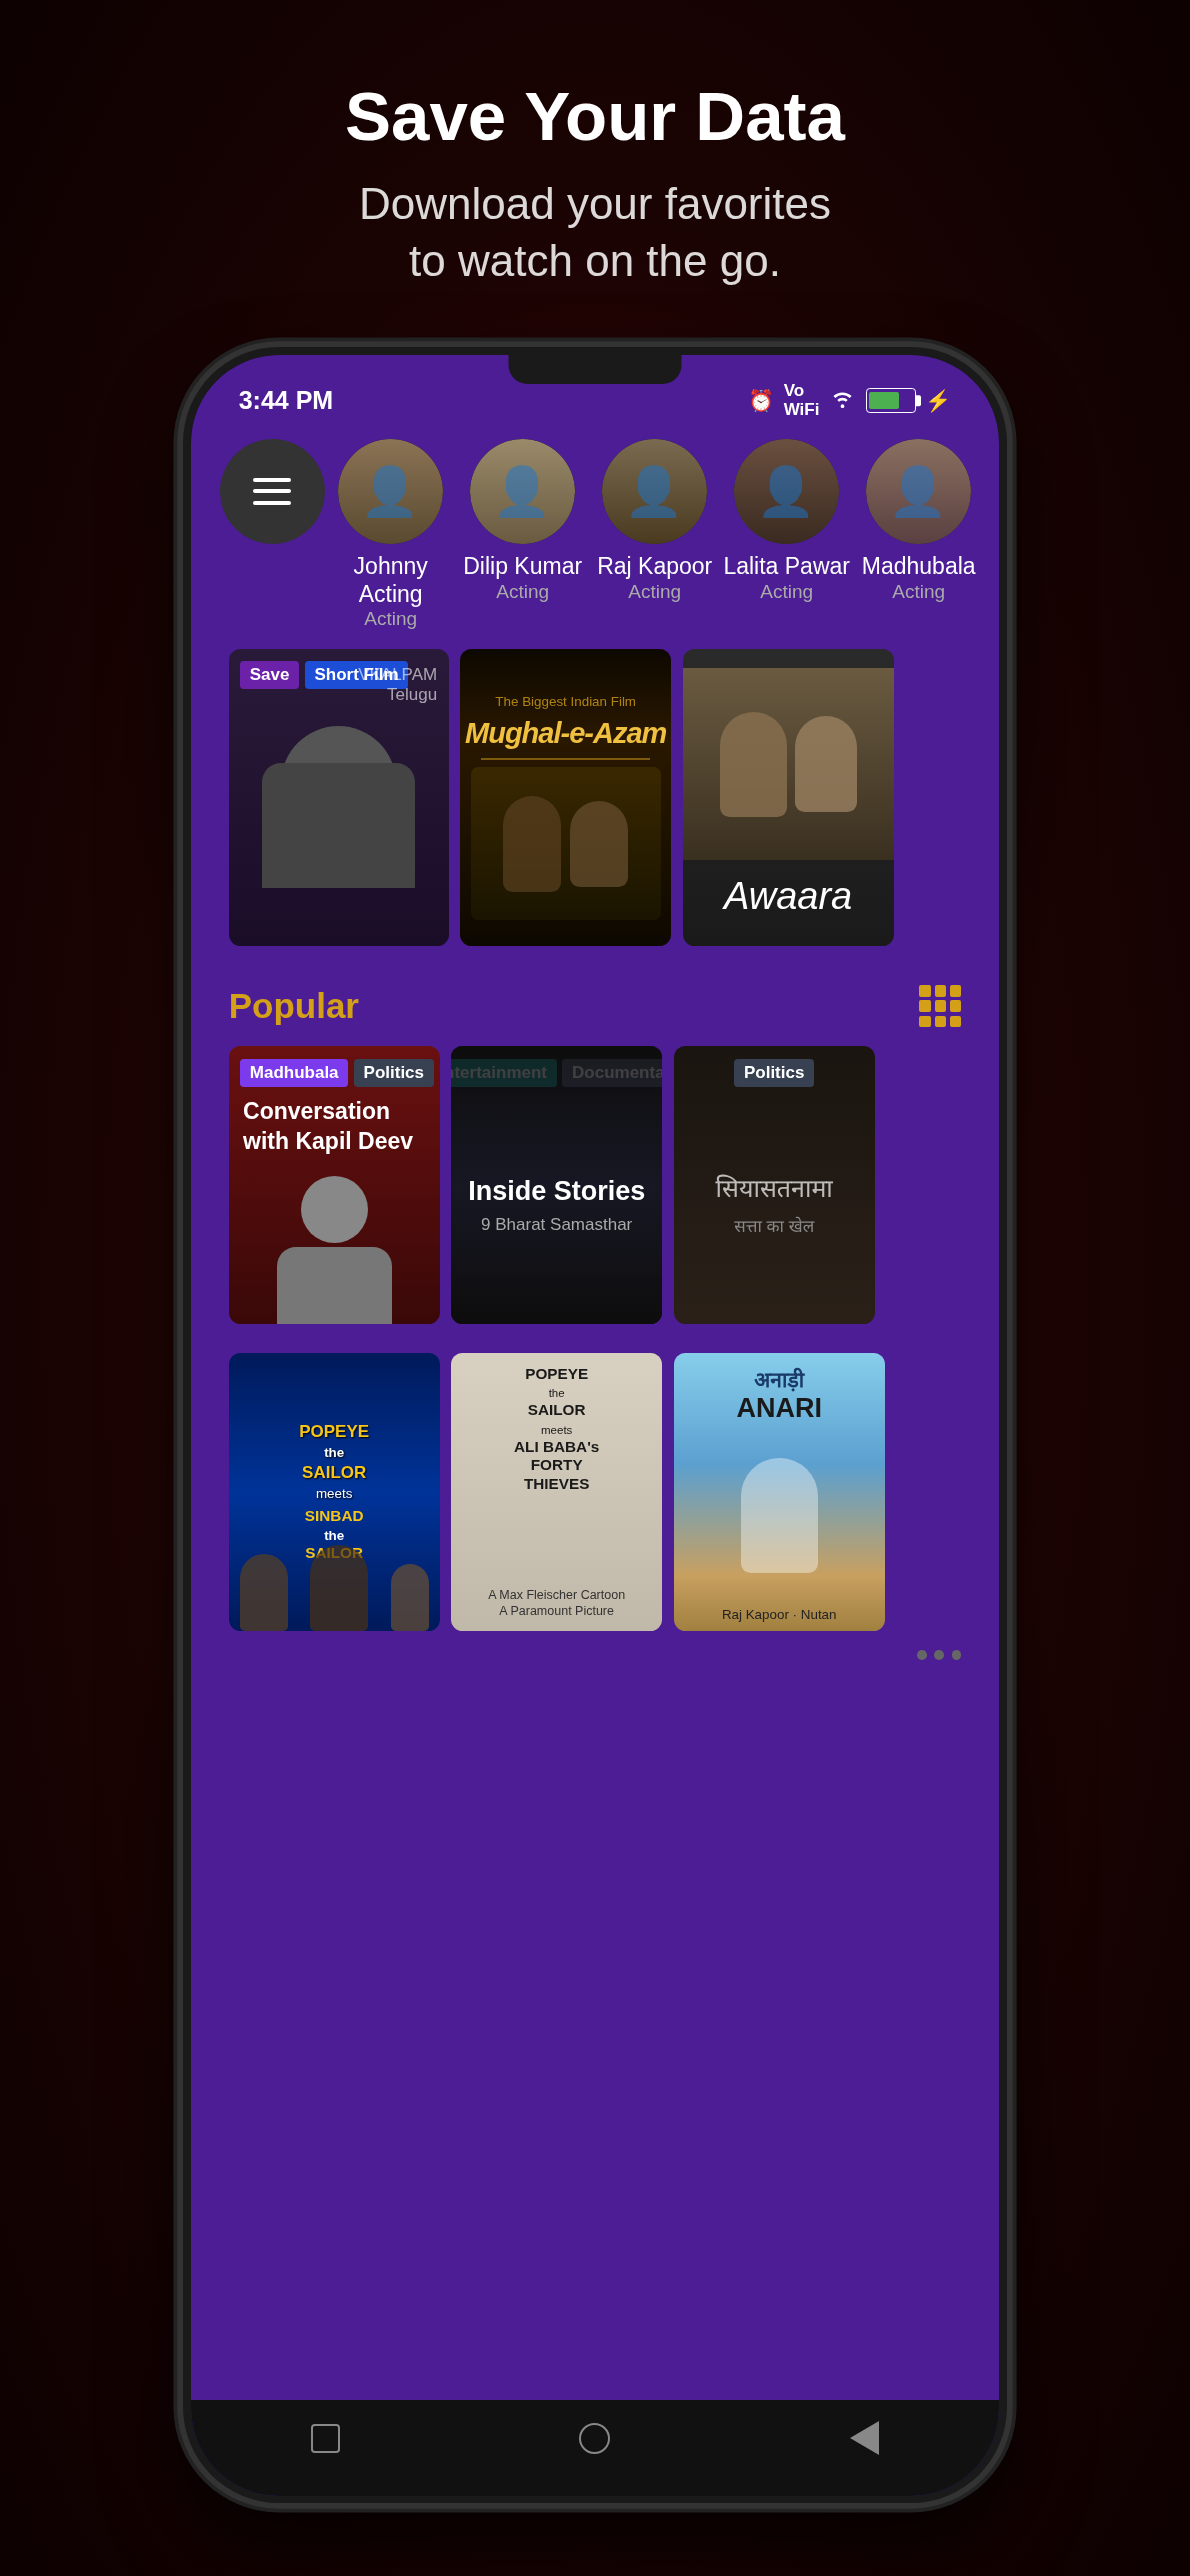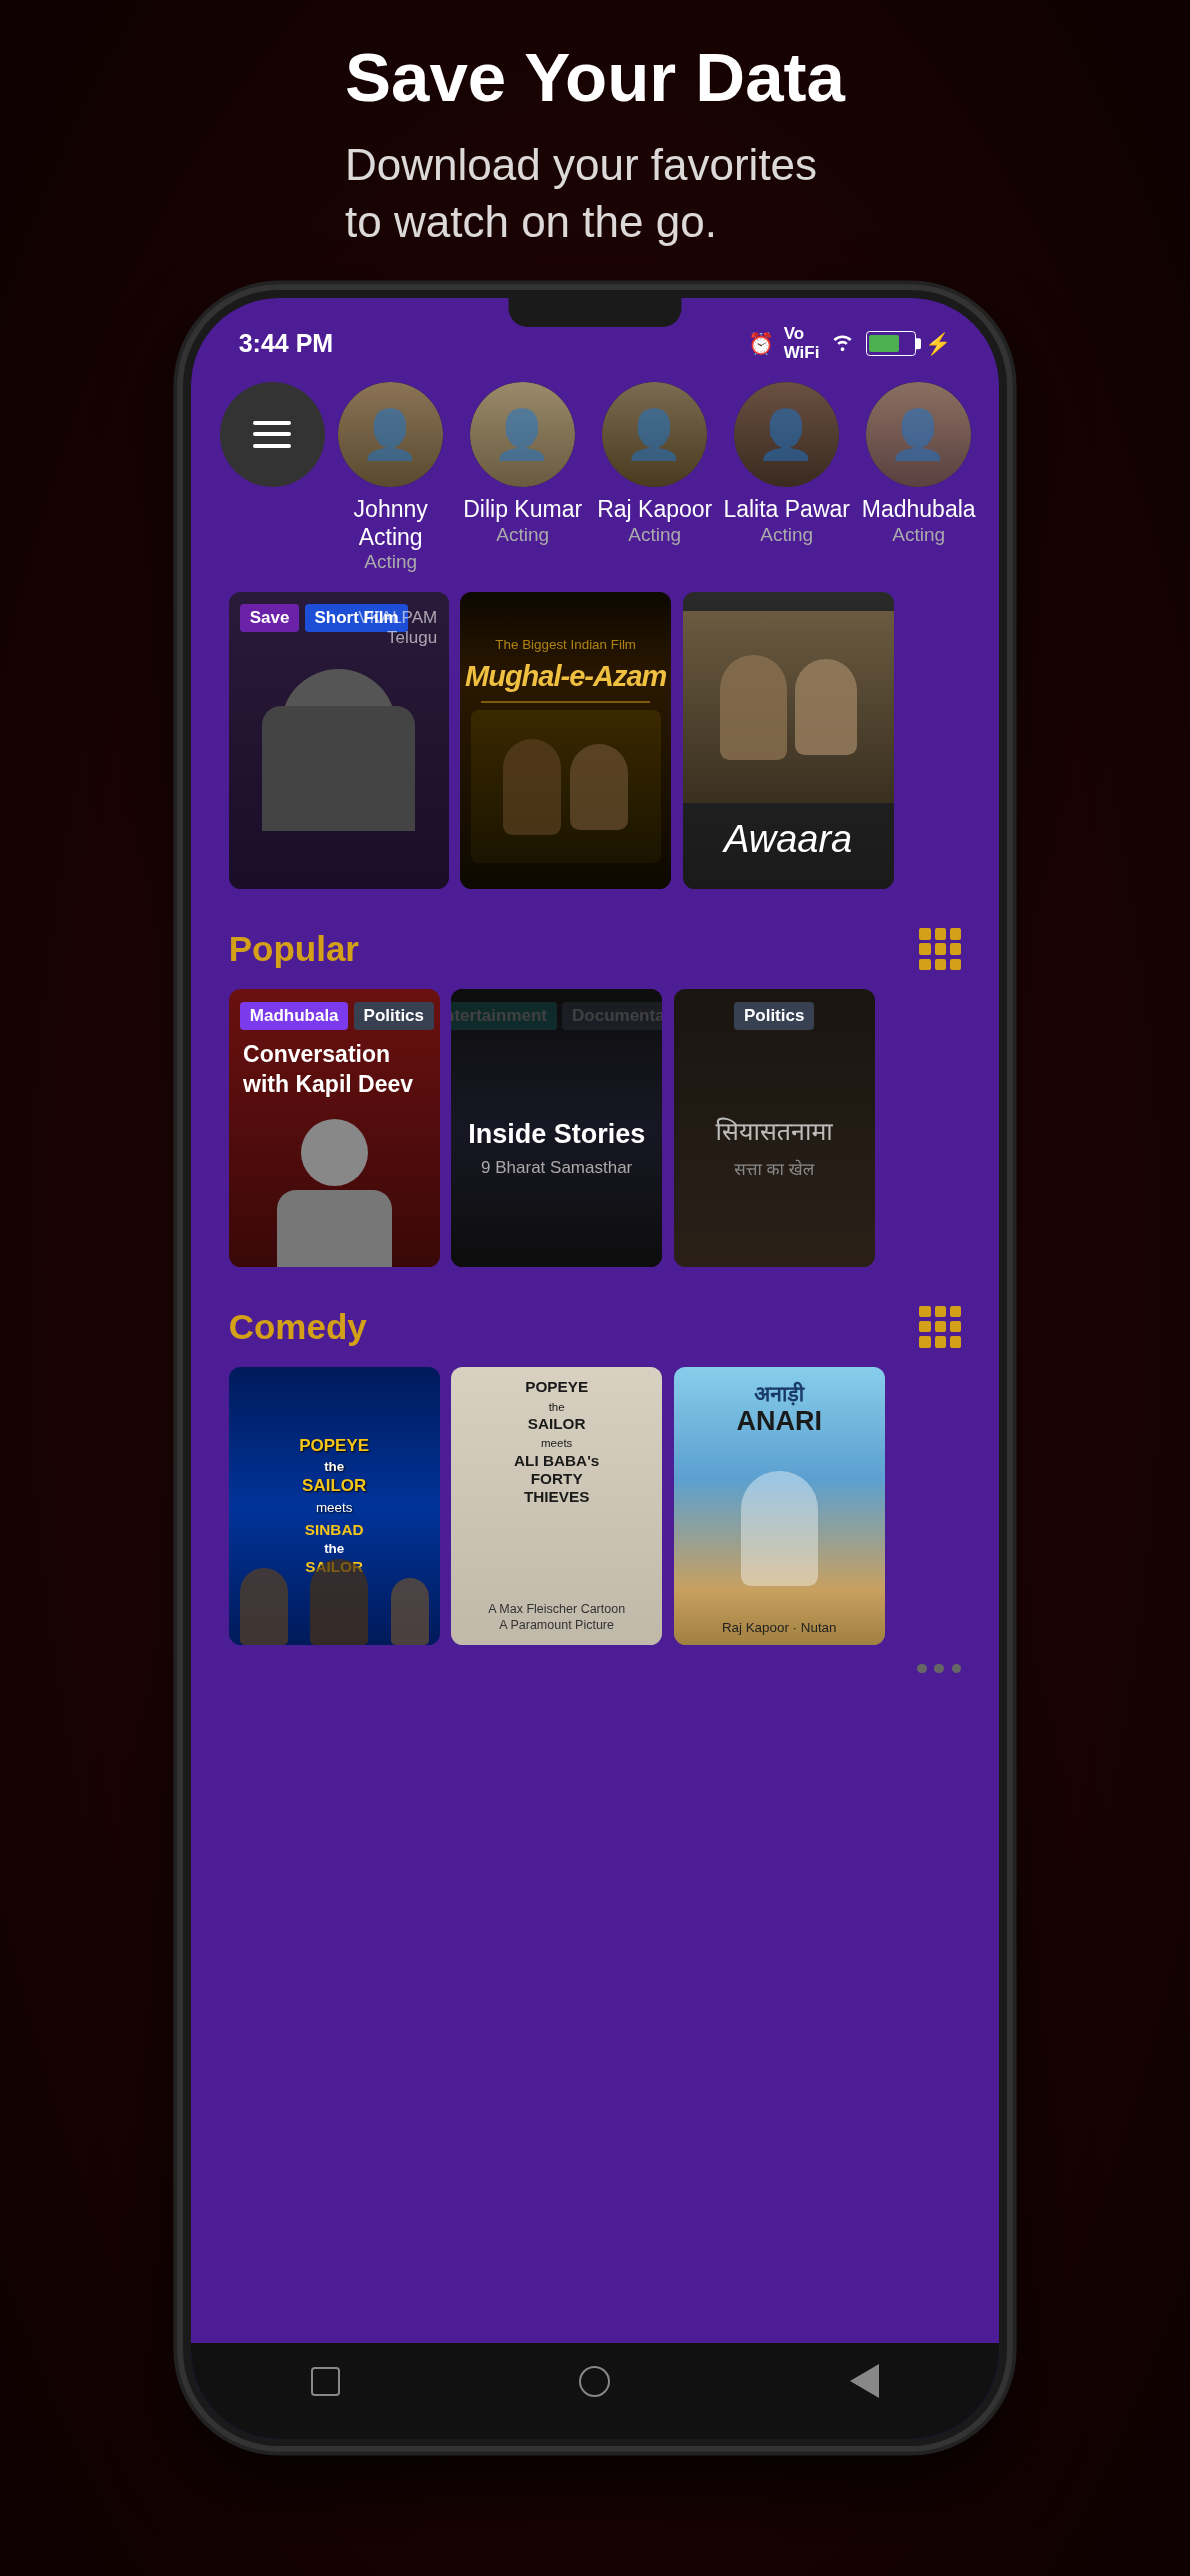--- a/index.html
+++ b/index.html
@@ -10,22 +10,23 @@
       display: flex;
       flex-direction: column;
       align-items: center;
       font-family: -apple-system, BlinkMacSystemFont, 'Helvetica Neue', Arial, sans-serif;
       overflow: hidden;
       position: relative;
     }
 
     
     .header-section {
-      padding-top: 38px;
-      margin-bottom: 40px;
+      padding-top: 77px;
+      text-align: center;
+      margin-bottom: 58px;
     }
     .header-title {
       font-size: 69px;
       font-weight: 800;
       color: #ffffff;
       margin-bottom: 19px;
     }
     .header-subtitle {
       font-size: 44px;
       font-weight: 400;
@@ -548,34 +549,20 @@
               <div class="card-tags" style="position:relative; top:0; left:0; padding:13.4px 11.5px 0;">
                 <span class="tag tag-politics">Politics</span>
               </div>
               <div style="flex:1; display:flex; align-items:center; justify-content:center;">
                 <div style="color:rgba(255,255,255,0.7); font-size:25px; text-align:center; line-height:1.4;">सियासतनामा<br><span style="font-size:17px; color:#888;">सत्ता का खेल</span></div>
               </div>
             </div>
           </div>
         </div>
 
-        <div class="section-header">
-          <div class="section-title">Comedy</div>
-          <div class="grid-icon">
-            <div class="grid-dot"></div>
-            <div class="grid-dot"></div>
-            <div class="grid-dot"></div>
-            <div class="grid-dot"></div>
-            <div class="grid-dot"></div>
-            <div class="grid-dot"></div>
-            <div class="grid-dot"></div>
-            <div class="grid-dot"></div>
-            <div class="grid-dot"></div>
-          </div>
-        </div>
 
         <div class="comedy-cards-row">
 
           <div class="comedy-card">
             <div class="card-bg" style="background: linear-gradient(180deg, #001a5a 0%, #003399 50%, #001a5a 100%); flex-direction:column; justify-content:center; gap:3.8px; padding:14.4px;">
               <div style="color:#f5c518; font-size:17px; font-weight:900; text-align:center; line-height:1.2; text-shadow: 1px 1px 1.9px #000;">POPEYE<br><span style="color:white; font-size:13.4px;">the</span><br>SAILOR<br><span style="color:white; font-size:13.4px; font-weight:400;">meets</span></div>
               <div style="color:#f5c518; font-size:15.3px; font-weight:900; text-align:center; line-height:1.2;">SINBAD<br><span style="color:white; font-size:13.4px;">the</span><br>SAILOR</div>
 
               <div style="position:absolute; bottom:0; left:0; right:0; height:115px; display:flex; justify-content:space-around; align-items:flex-end;">
                 <div style="width:48px; height:77px; background:#5a4020; border-radius:24px 24px 4.8px 4.8px; opacity:0.7;"></div>

